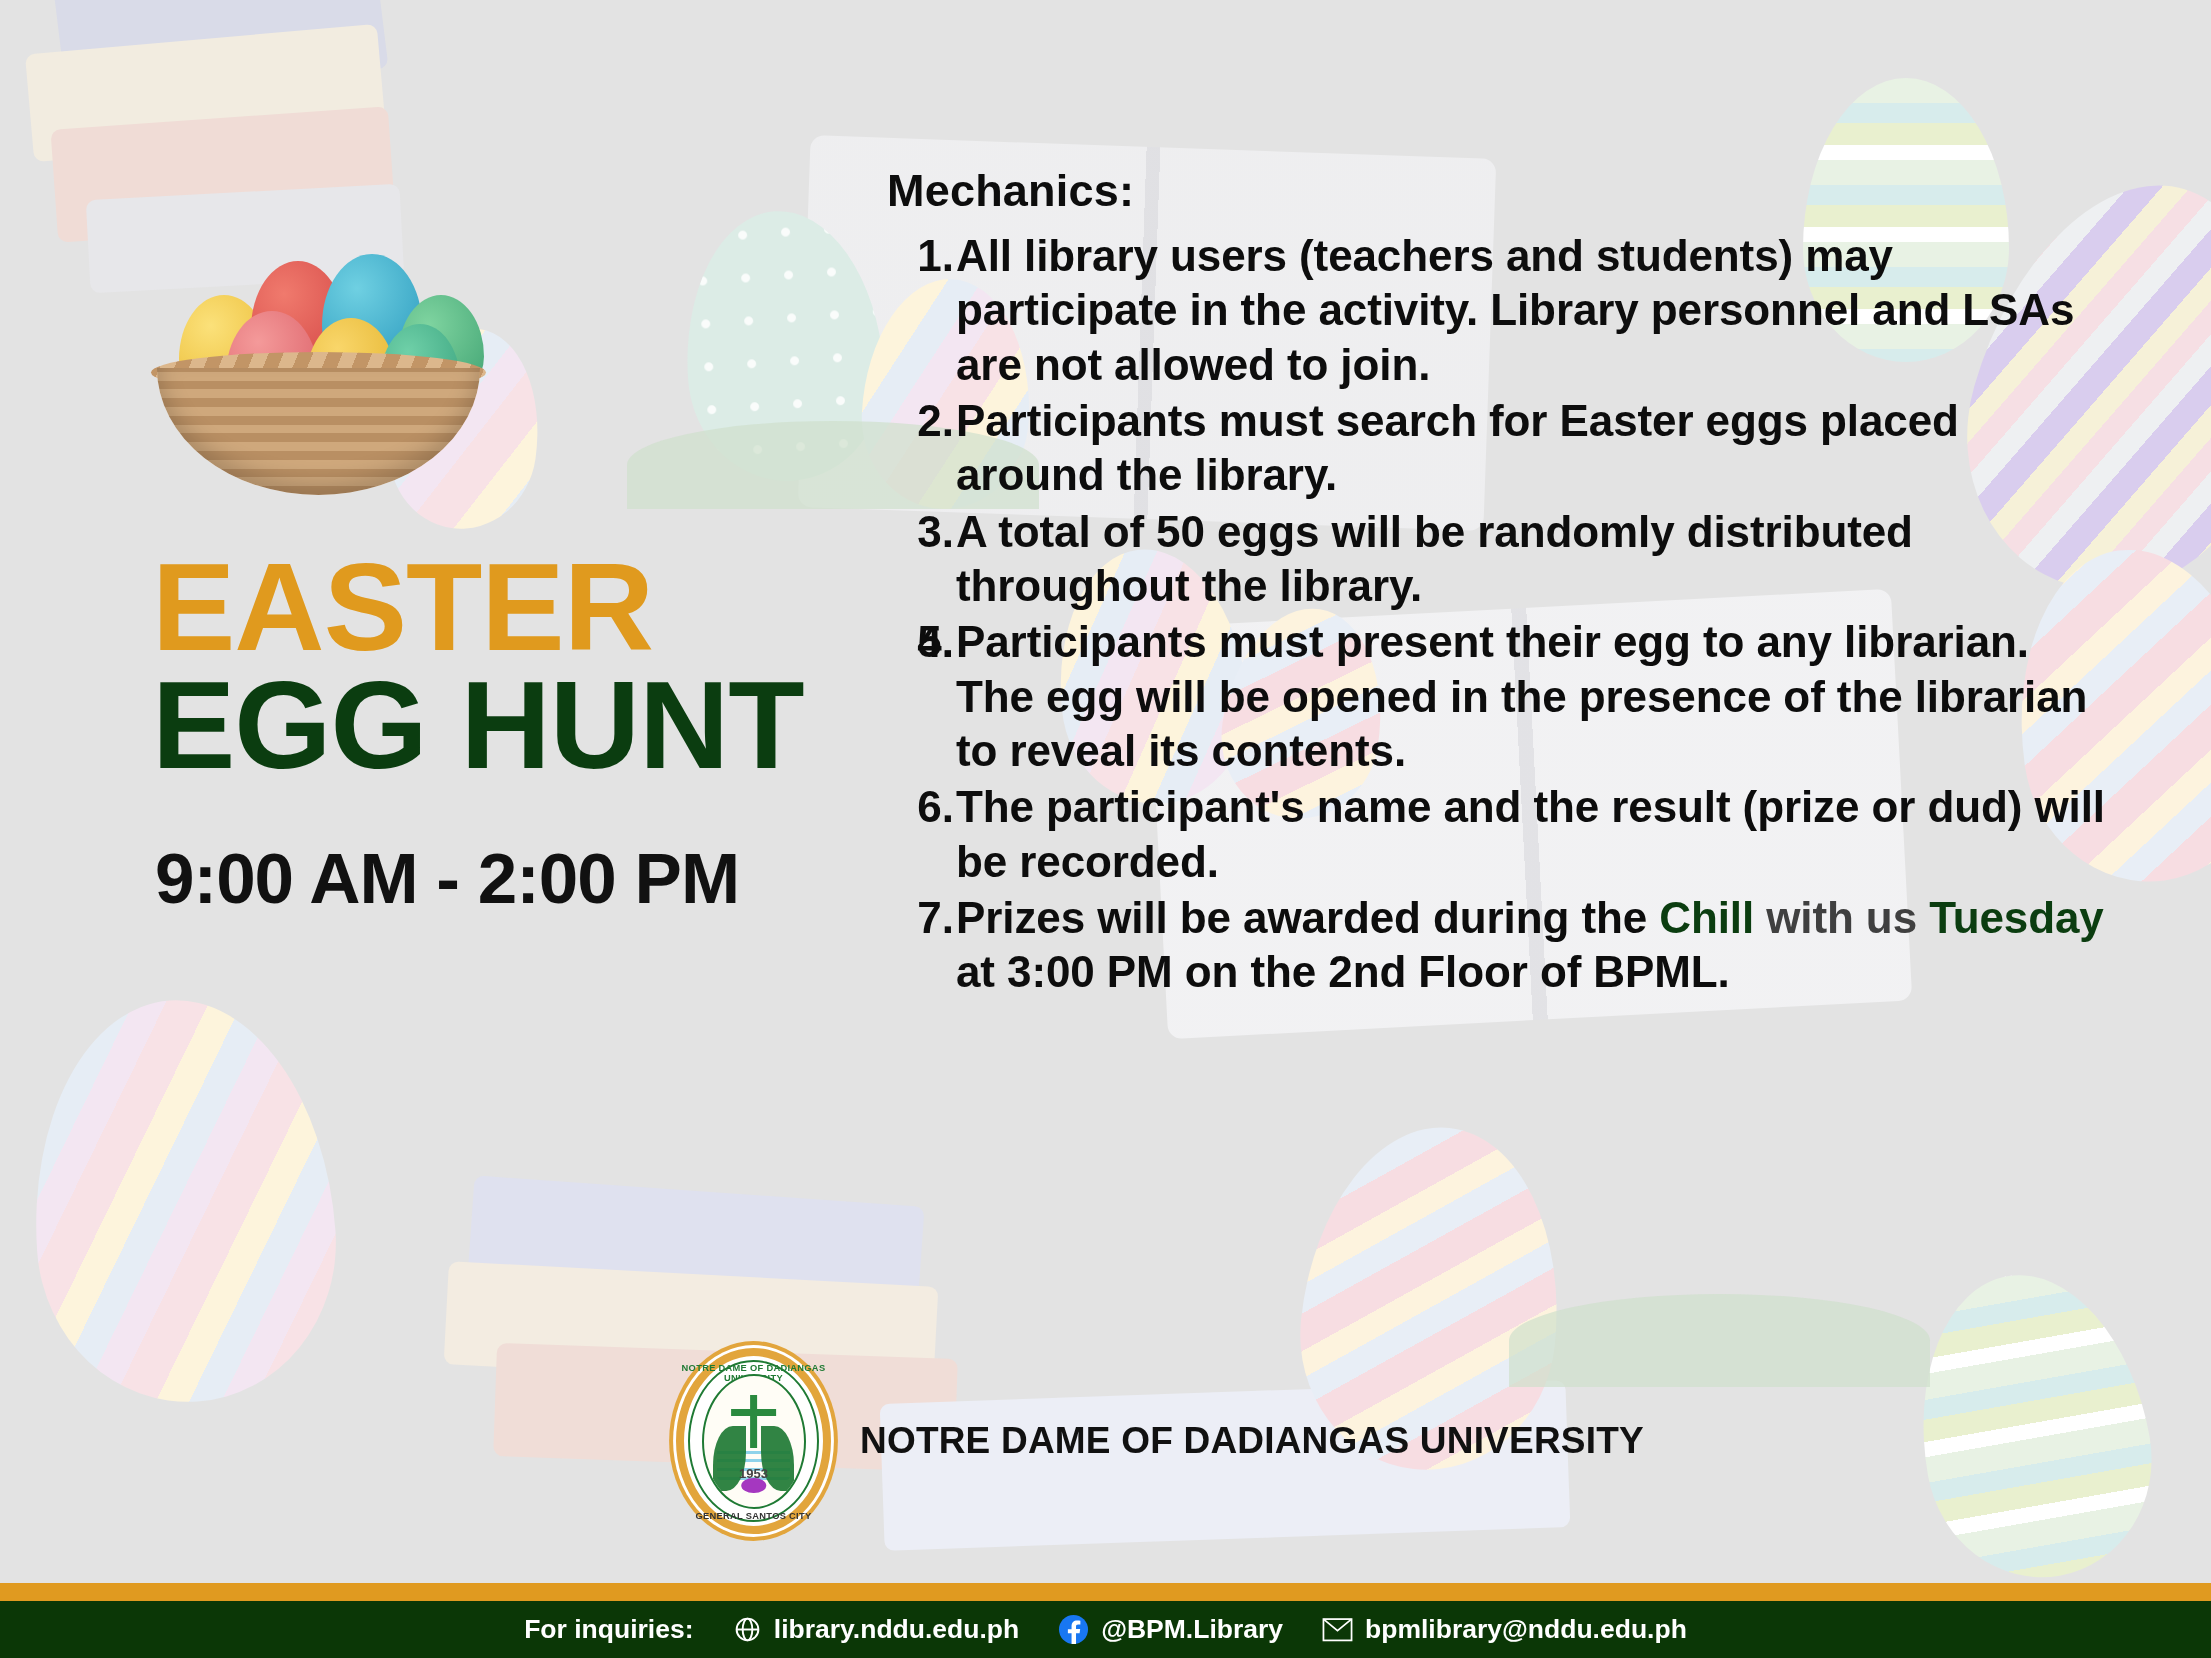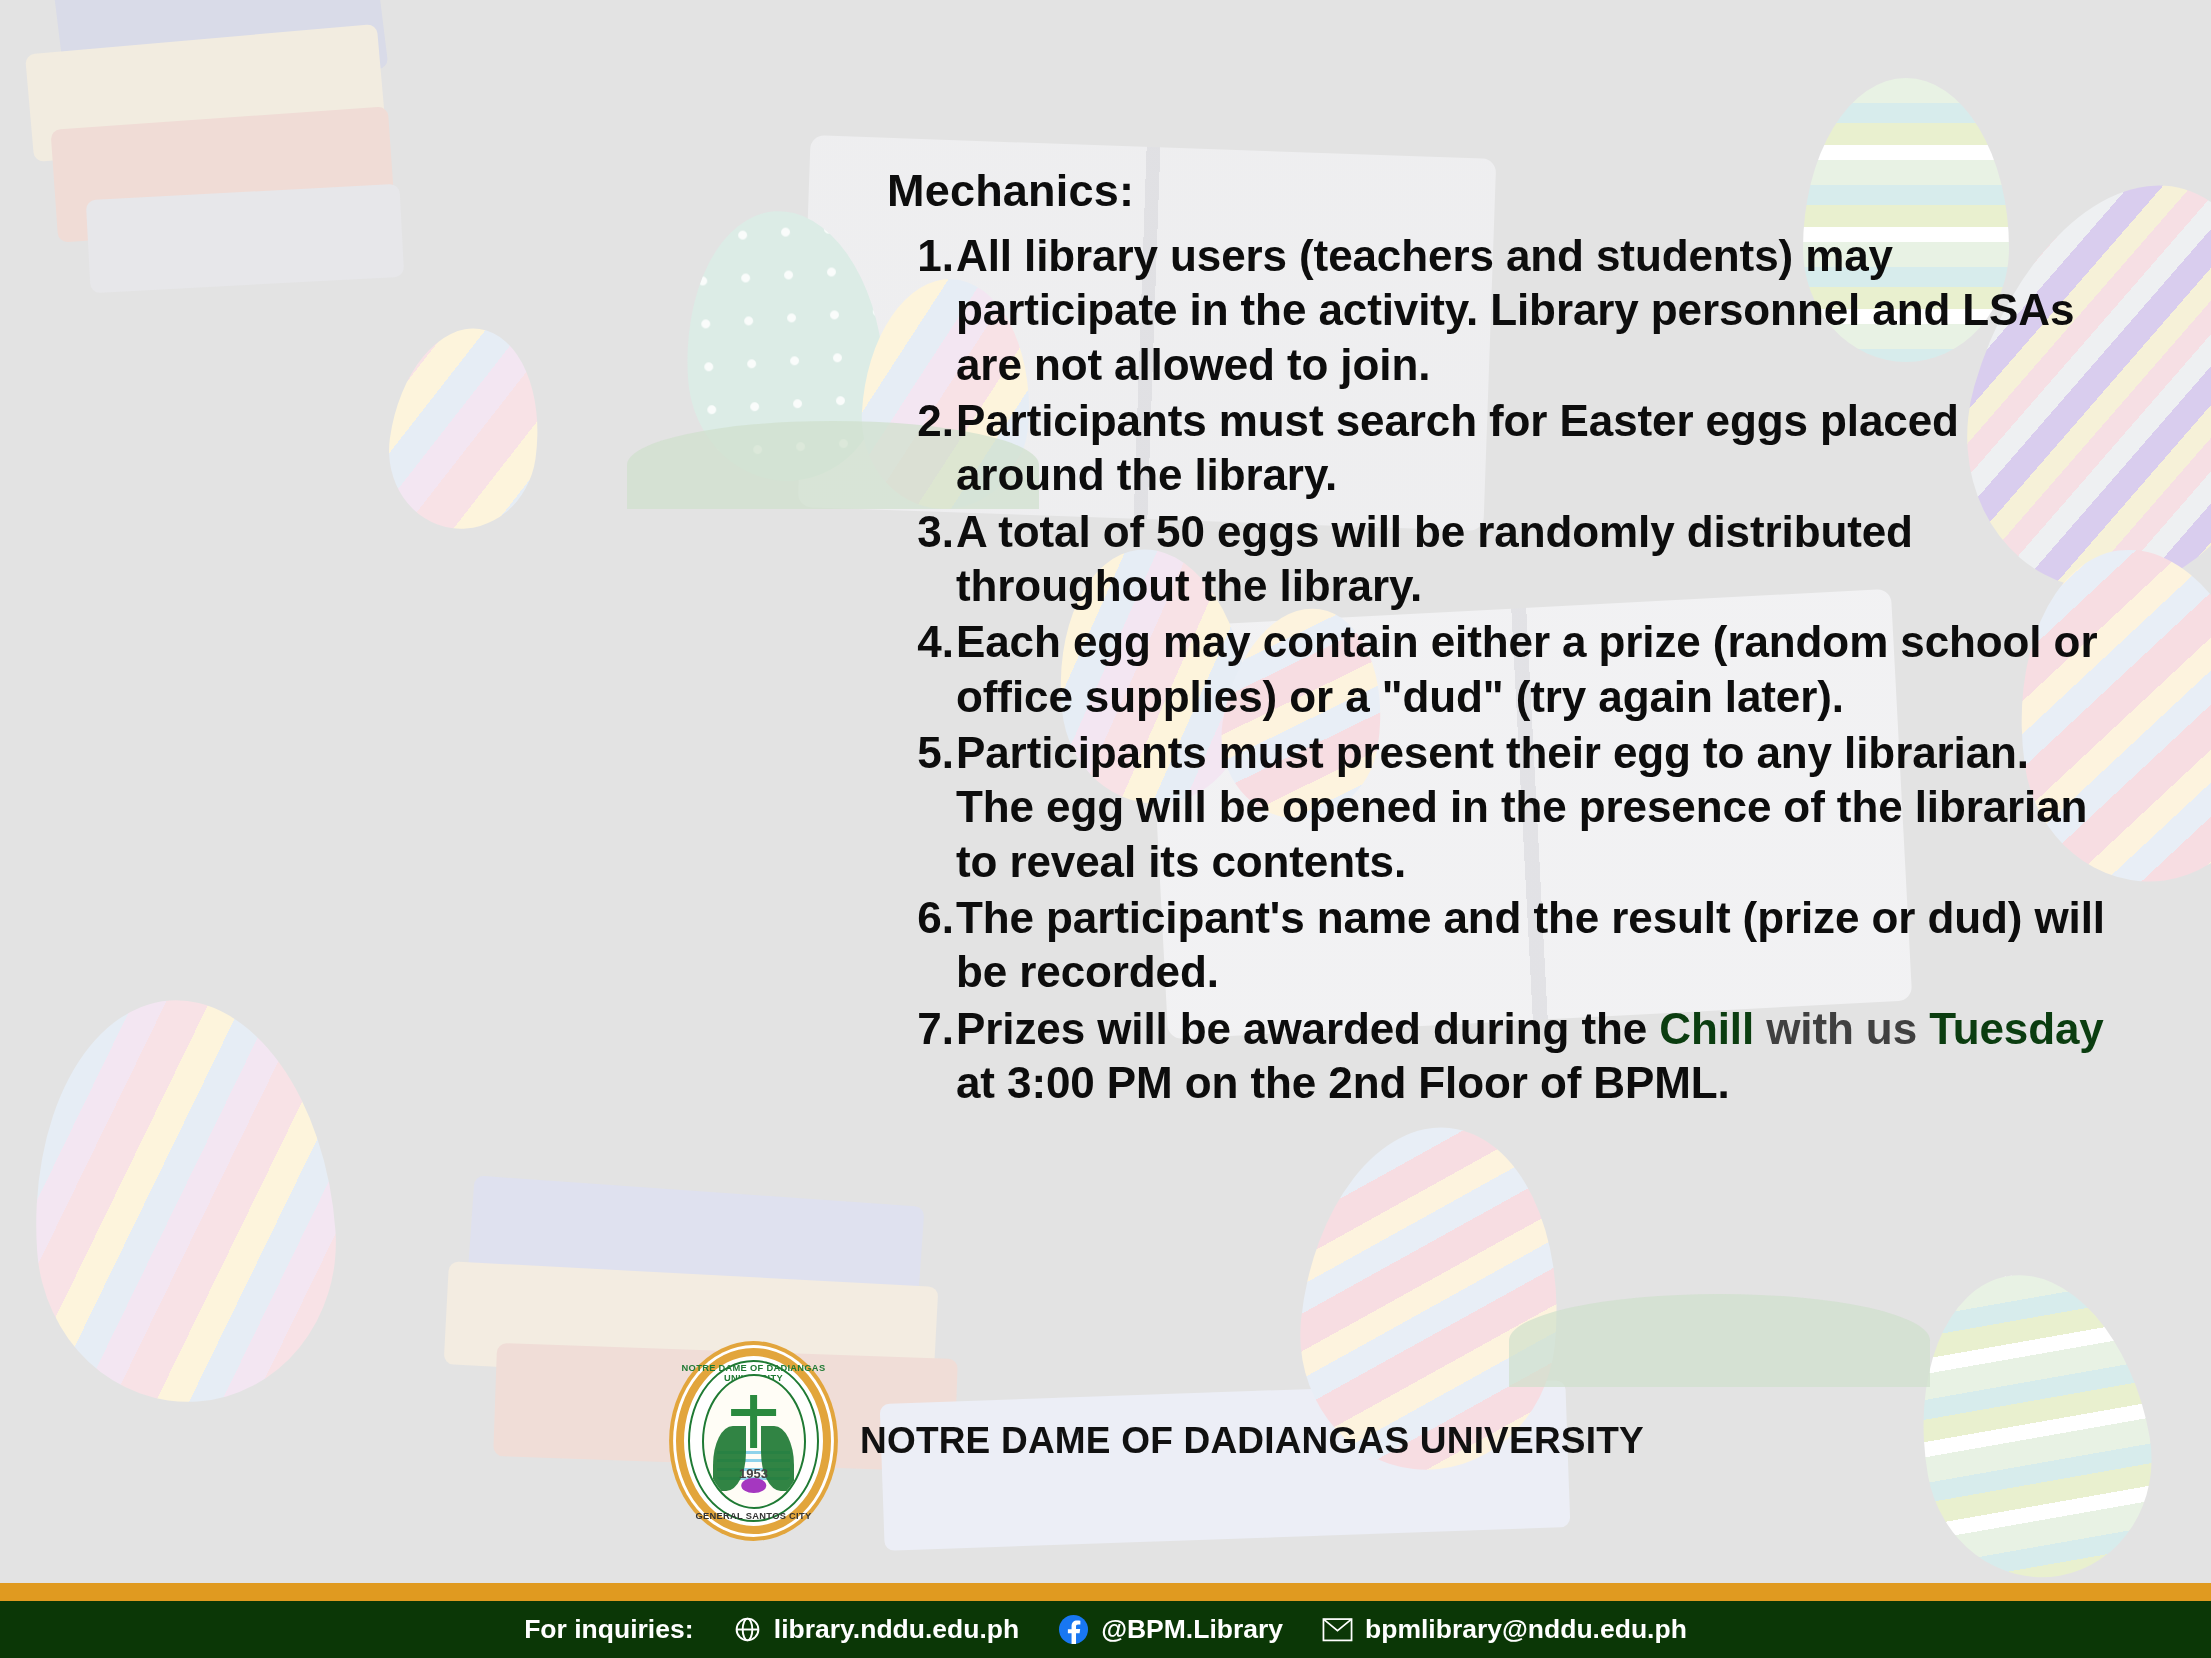--- a/index.html
+++ b/index.html
@@ -241,39 +241,59 @@
     <div class="egg egg-dots e7"></div>
     <div class="egg egg-soft e8"></div>
     <div class="egg egg-soft e9"></div>
     <div class="egg egg-soft e10"></div>
     <div class="egg egg-pink e11"></div>
 
     <div class="grass g1"></div>
     <div class="grass g2"></div>
   </div>
 
+  <div class="left">
+
+    <div class="basket">
+      <div class="eg eA"></div>
+      <div class="eg eB"></div>
+      <div class="eg eC"></div>
+      <div class="eg eD"></div>
+      <div class="eg eE"></div>
+      <div class="eg eF"></div>
+      <div class="eg eG"></div>
+      <div class="rim"></div>
+      <div class="bowl"></div>
+    </div>
+
+    <div class="title-wrap">
+      <div class="t-easter">EASTER</div>
+      <div class="t-egghunt">EGG HUNT</div>
+    </div>
+
+    <div class="t-time">9:00 AM - 2:00 PM</div>
+  </div>
 
   <div class="mech">
     <div class="mech-head">Mechanics:</div>
     <ol class="mech-list">
       <li>
         <span class="num">1.</span>
         <span>All library users (teachers and students) may participate in the activity. Library personnel and LSAs are not allowed to join.</span>
       </li>
       <li>
         <span class="num">2.</span>
         <span>Participants must search for Easter eggs placed around the library.</span>
       </li>
       <li>
         <span class="num">3.</span>
         <span>A total of 50 eggs will be randomly distributed throughout the library.</span>
       </li>
       <li>
         <span class="num">4.</span>
-        <span>Each egg may contain either a prize (random school or office supplies) or a "dud" (try again later).</span>
       </li>
       <li>
         <span class="num">5.</span>
         <span>Participants must present their egg to any librarian. The egg will be opened in the presence of the librarian to reveal its contents.</span>
       </li>
       <li>
         <span class="num">6.</span>
         <span>The participant's name and the result (prize or dud) will be recorded.</span>
       </li>
       <li>

